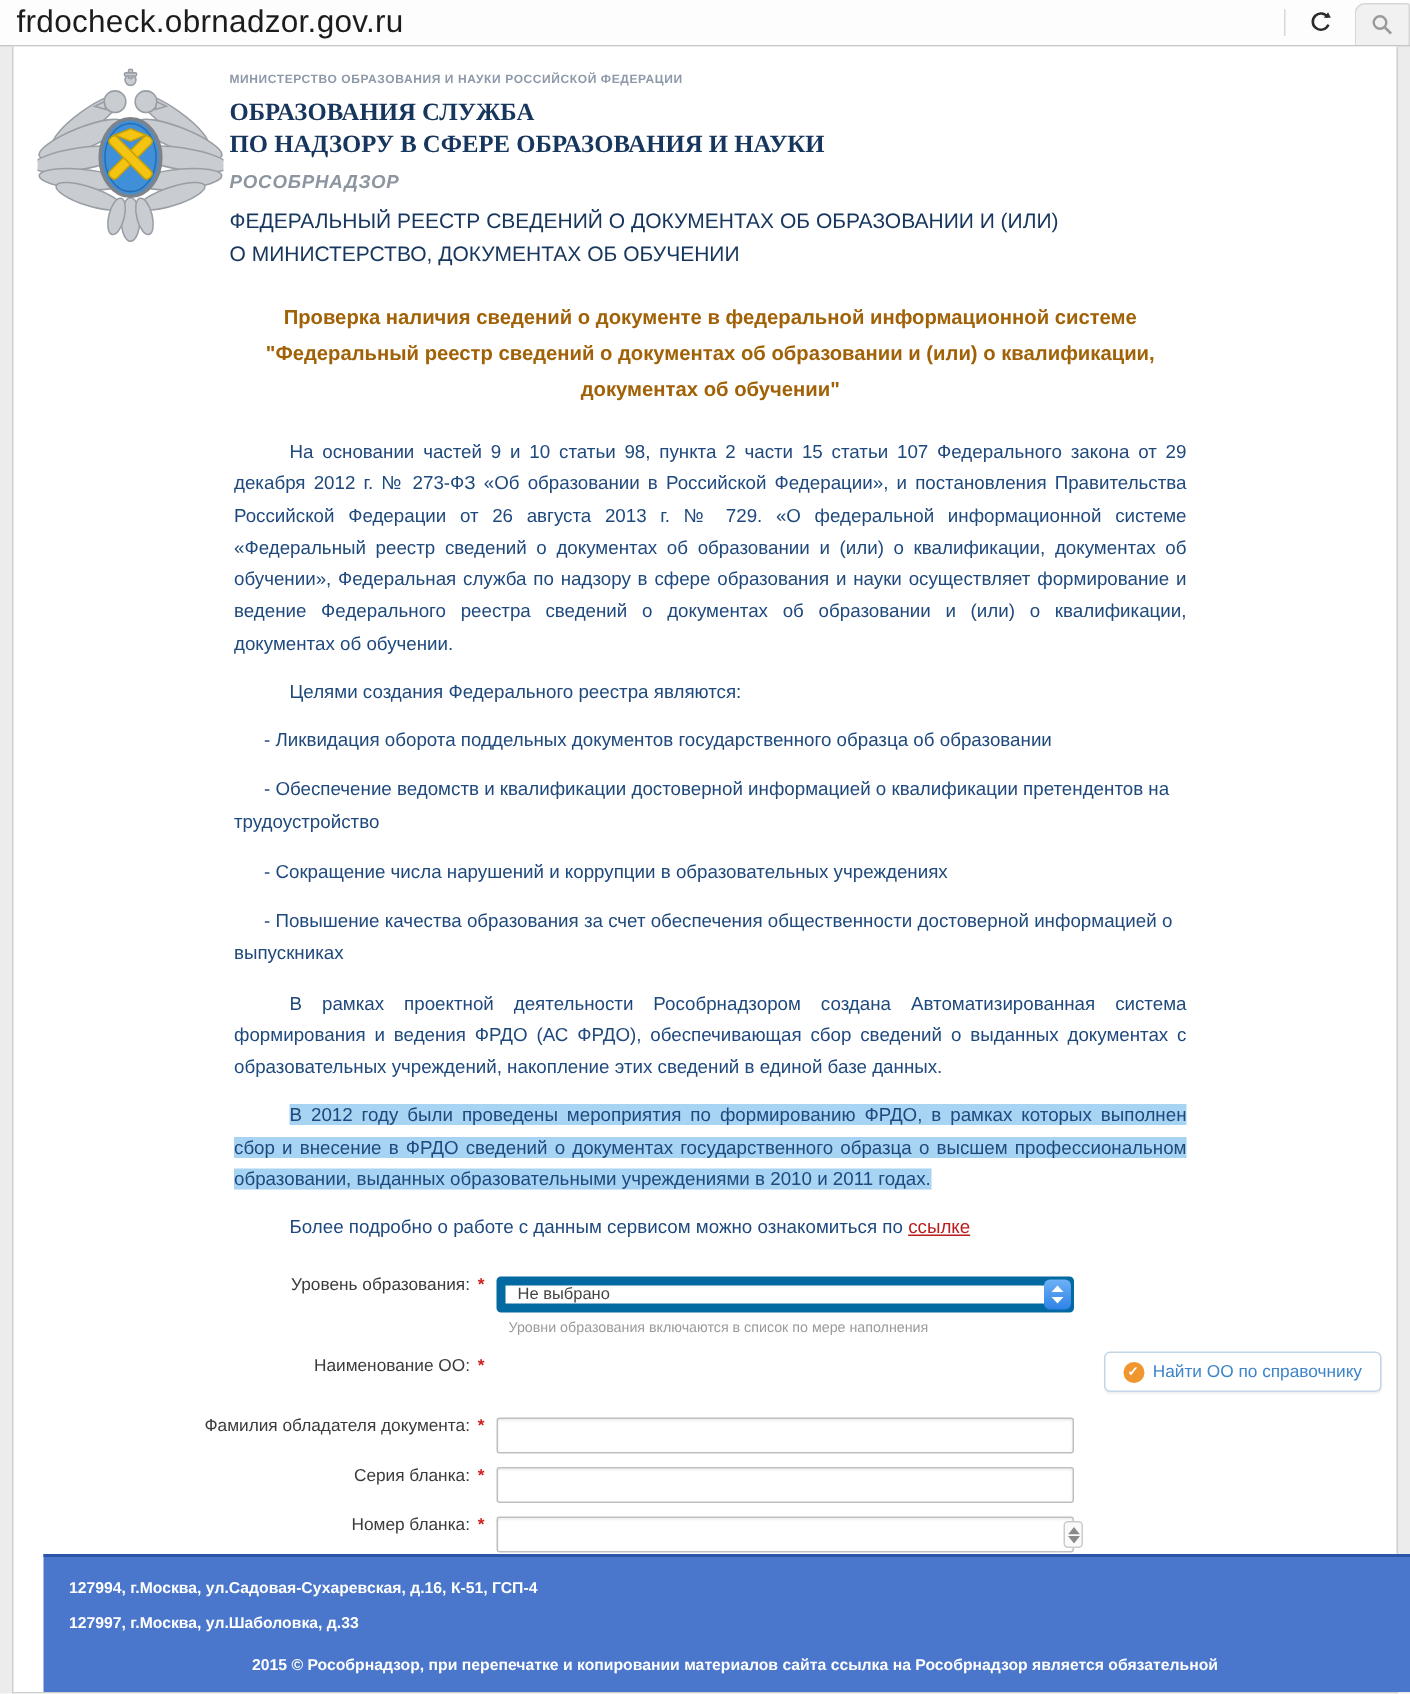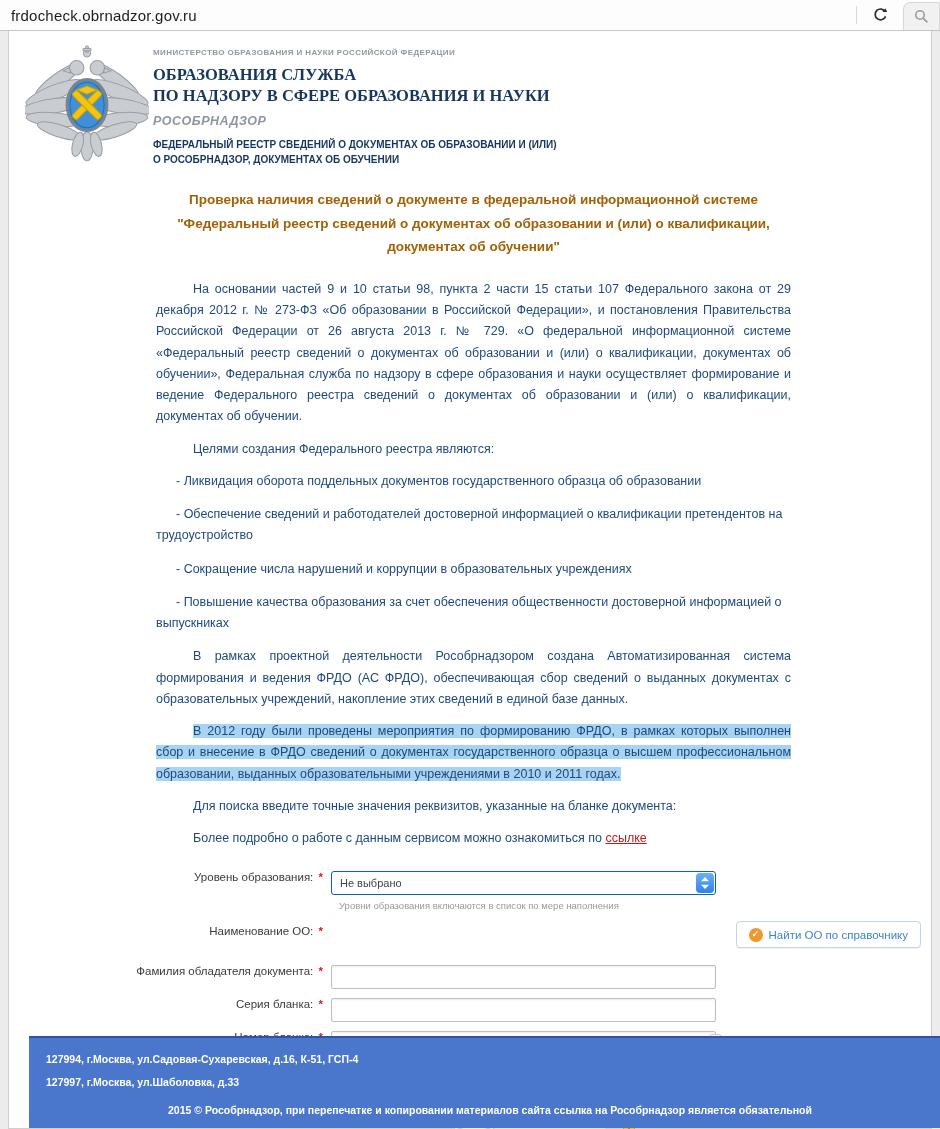--- a/index.html
+++ b/index.html
@@ -10,21 +10,21 @@
     color: #1f497d;
     overflow: hidden;
   }
   
   .chrome {
     height: 31px; background: #fdfdfd;
     border-bottom: 1px solid #c6c6c6;
     display: flex; align-items: center;
   }
   .chrome .url {
-    padding-left: 11px; font-size: 15px; color: #1c1c1c;
+    padding-left: 11px; font-size: 21px; color: #1c1c1c;
     flex: 0 0 auto; letter-spacing: .2px;
   }
   .chrome .spacer { flex: 1; }
   .chrome .divider { width: 1px; height: 18px; background: #d8d8d8; margin-right: 10px; }
   .chrome .reload { width: 26px; height: 26px; display:flex; align-items:center; justify-content:center; cursor:pointer; }
   .chrome .search-seg {
     margin-left: 10px; width: 37px; height: 28px; align-self: flex-end;
     background: #f1f1f1; border: 1px solid #d7d7d7; border-bottom: none;
     border-top-left-radius: 7px; border-top-right-radius: 2px;
     display: flex; align-items: center; justify-content: center; cursor: pointer;
@@ -41,21 +41,21 @@
   
   .hdr { display: flex; padding: 12px 0 0 12px; }
   .emblem-box { width: 132px; flex: 0 0 132px; display:flex; justify-content:center; }
   .hdr-text { padding-top: 5px; }
   .ministry { font-size: 8px; font-weight: bold; color: #8d99a9; letter-spacing: .4px; margin-bottom: 7px; }
   .service-name {
     font-family: "Liberation Serif", serif;
     font-size: 16.5px; font-weight: bold; color: #17365d; line-height: 1.3;
   }
   .rosobr { font-size: 12.5px; font-weight: bold; color: #8d96a0; letter-spacing: .5px; margin: 7px 0 9px; font-style: italic; }
-  .registry { font-size: 10px; font-weight: bold; color: #17365d; line-height: 1.55; }
+  .registry { font-size: 14px; font-weight: normal; color: #17365d; line-height: 1.55; }
   
   .main { padding: 18px 140px 0 147px; }
   .title {
     text-align: center; font-weight: bold; font-size: 13.5px; color: #a16207;
     line-height: 1.75; margin: 2px 0 20px;
   }
   p.body-p {
     font-size: 12.5px; color: #1f497d; text-align: justify;
     line-height: 1.7; text-indent: 37px; margin-bottom: 11px;
   }
@@ -70,21 +70,21 @@
     font-size: 11.5px; color: #3b3b3b;
   }
   .req { color: #d02020; font-weight: bold; margin-left: 2px; }
   .f-input {
     width: 385px; height: 24px; border: 1px solid #bfbfbf; border-radius: 2px;
     background: #fff; box-shadow: inset 0 1px 2px rgba(0,0,0,.08);
     font-size: 12px; padding: 0 6px; color: #333; font-family: "Liberation Sans", sans-serif;
   }
   .select-wrap { position: relative; width: 385px; height: 24px; }
   .select-box {
-    width: 100%; height: 100%; border: 1px solid #0369a1; border-radius: 3px;
+    width: 100%; height: 100%; border: 6px solid #0369a1; border-radius: 3px;
     background: #fff; display: flex; align-items: center; padding-left: 8px;
     font-size: 11px; color: #444; cursor: pointer;
   }
   .select-stepper {
     position: absolute; right: 2px; top: 2px; width: 18px; height: 20px;
     border-radius: 4px; background: linear-gradient(#6db1f5, #2e82e8);
     display: flex; align-items: center; justify-content: center;
   }
   .num-spin {
     position: absolute; left: 700px; top: 3px; width: 13px; height: 18px;
@@ -212,36 +212,35 @@
           <polygon points="60,41.5 70,45.5 60,49.5 50,45.5"></polygon>
         </g>
       </svg>
     </div>
     <div class="hdr-text">
       <div class="ministry">МИНИСТЕРСТВО ОБРАЗОВАНИЯ И НАУКИ РОССИЙСКОЙ ФЕДЕРАЦИИ</div>
       <div class="service-name">ОБРАЗОВАНИЯ СЛУЖБА</div>
       <div class="service-name">ПО НАДЗОРУ В СФЕРЕ ОБРАЗОВАНИЯ И НАУКИ</div>
       <div class="rosobr">РОСОБРНАДЗОР</div>
       <div class="registry">ФЕДЕРАЛЬНЫЙ РЕЕСТР СВЕДЕНИЙ О ДОКУМЕНТАХ ОБ ОБРАЗОВАНИИ И (ИЛИ)</div>
-      <div class="registry">О РОСОБРНАДЗОР, ДОКУМЕНТАХ ОБ ОБУЧЕНИИ</div>
+      <div class="registry">О МИНИСТЕРСТВО, ДОКУМЕНТАХ ОБ ОБУЧЕНИИ</div>
     </div>
   </div>
 
   <div class="main">
     <div class="title">Проверка наличия сведений о документе в федеральной информационной системе "Федеральный реестр сведений о документах об образовании и (или) о квалификации, документах об обучении"</div>
 
     <p class="body-p">На основании частей 9 и 10 статьи 98, пункта 2 части 15 статьи 107 Федерального закона от 29 декабря 2012 г. № 273-ФЗ «Об образовании в Российской Федерации», и постановления Правительства Российской Федерации от 26 августа 2013 г. № 729. «О федеральной информационной системе «Федеральный реестр сведений о документах об образовании и (или) о квалификации, документах об обучении», Федеральная служба по надзору в сфере образования и науки осуществляет формирование и ведение Федерального реестра сведений о документах об образовании и (или) о квалификации, документах об обучении.</p>
     <p class="body-p" style="text-align:left">Целями создания Федерального реестра являются:</p>
     <p class="body-p goal">- Ликвидация оборота поддельных документов государственного образца об образовании</p>
-    <p class="body-p goal">- Обеспечение сведений и работодателей достоверной информацией о квалификации претендентов на трудоустройство</p>
+    <p class="body-p goal">- Обеспечение ведомств и квалификации достоверной информацией о квалификации претендентов на трудоустройство</p>
     <p class="body-p goal">- Сокращение числа нарушений и коррупции в образовательных учреждениях</p>
     <p class="body-p goal">- Повышение качества образования за счет обеспечения общественности достоверной информацией о выпускниках</p>
     <p class="body-p">В рамках проектной деятельности Рособрнадзором создана Автоматизированная система формирования и ведения ФРДО (АС ФРДО), обеспечивающая сбор сведений о выданных документах с образовательных учреждений, накопление этих сведений в единой базе данных.</p>
     <p class="body-p"><span class="hl">В 2012 году были проведены мероприятия по формированию ФРДО, в рамках которых выполнен сбор и внесение в ФРДО сведений о документах государственного образца о высшем профессиональном образовании, выданных образовательными учреждениями в 2010 и 2011 годах.</span></p>
-    <p class="body-p" style="text-align:left">Для поиска введите точные значения реквизитов, указанные на бланке документа:</p>
     <p class="body-p" style="text-align:left"><span>Более подробно о работе с данным сервисом можно ознакомиться по</span> <a class="link">ссылке</a></p>
   </div>
 
   <div class="form">
 
     <div class="form-row">
       <div class="f-label"><span>Уровень образования:</span> <span class="req">*</span></div>
       <div class="select-wrap">
         <div class="select-box">Не выбрано</div>
         <div class="select-stepper">

